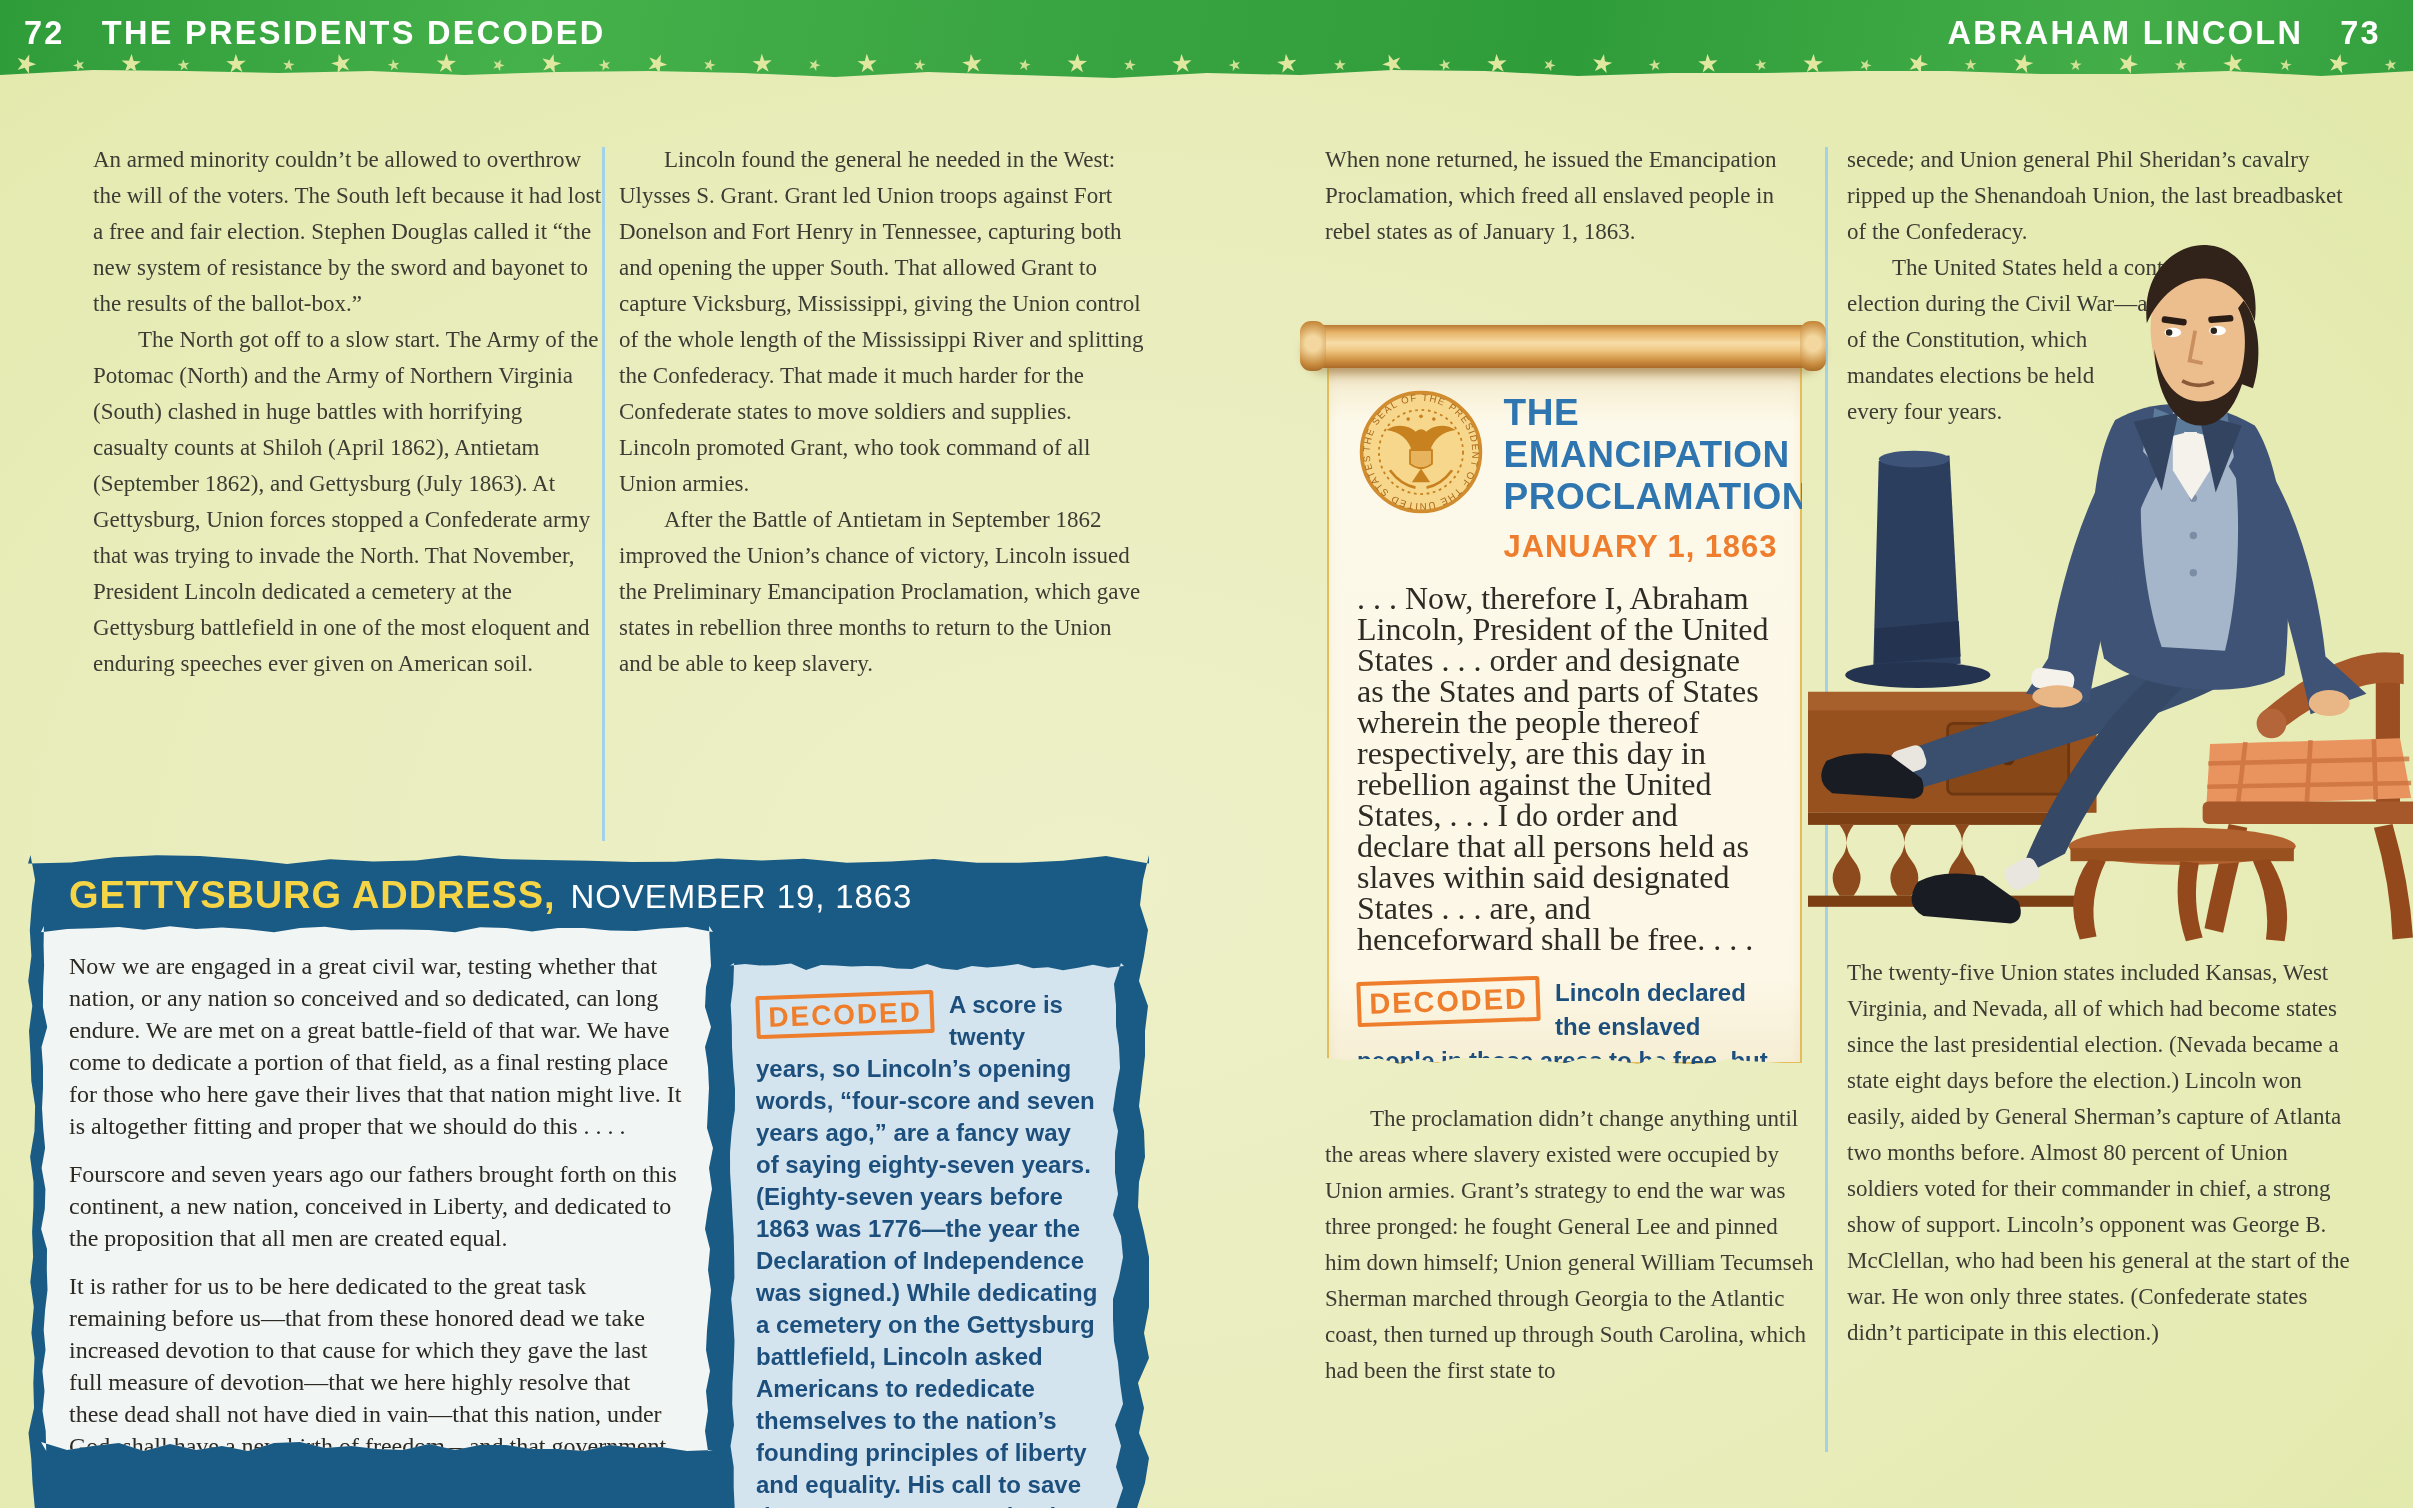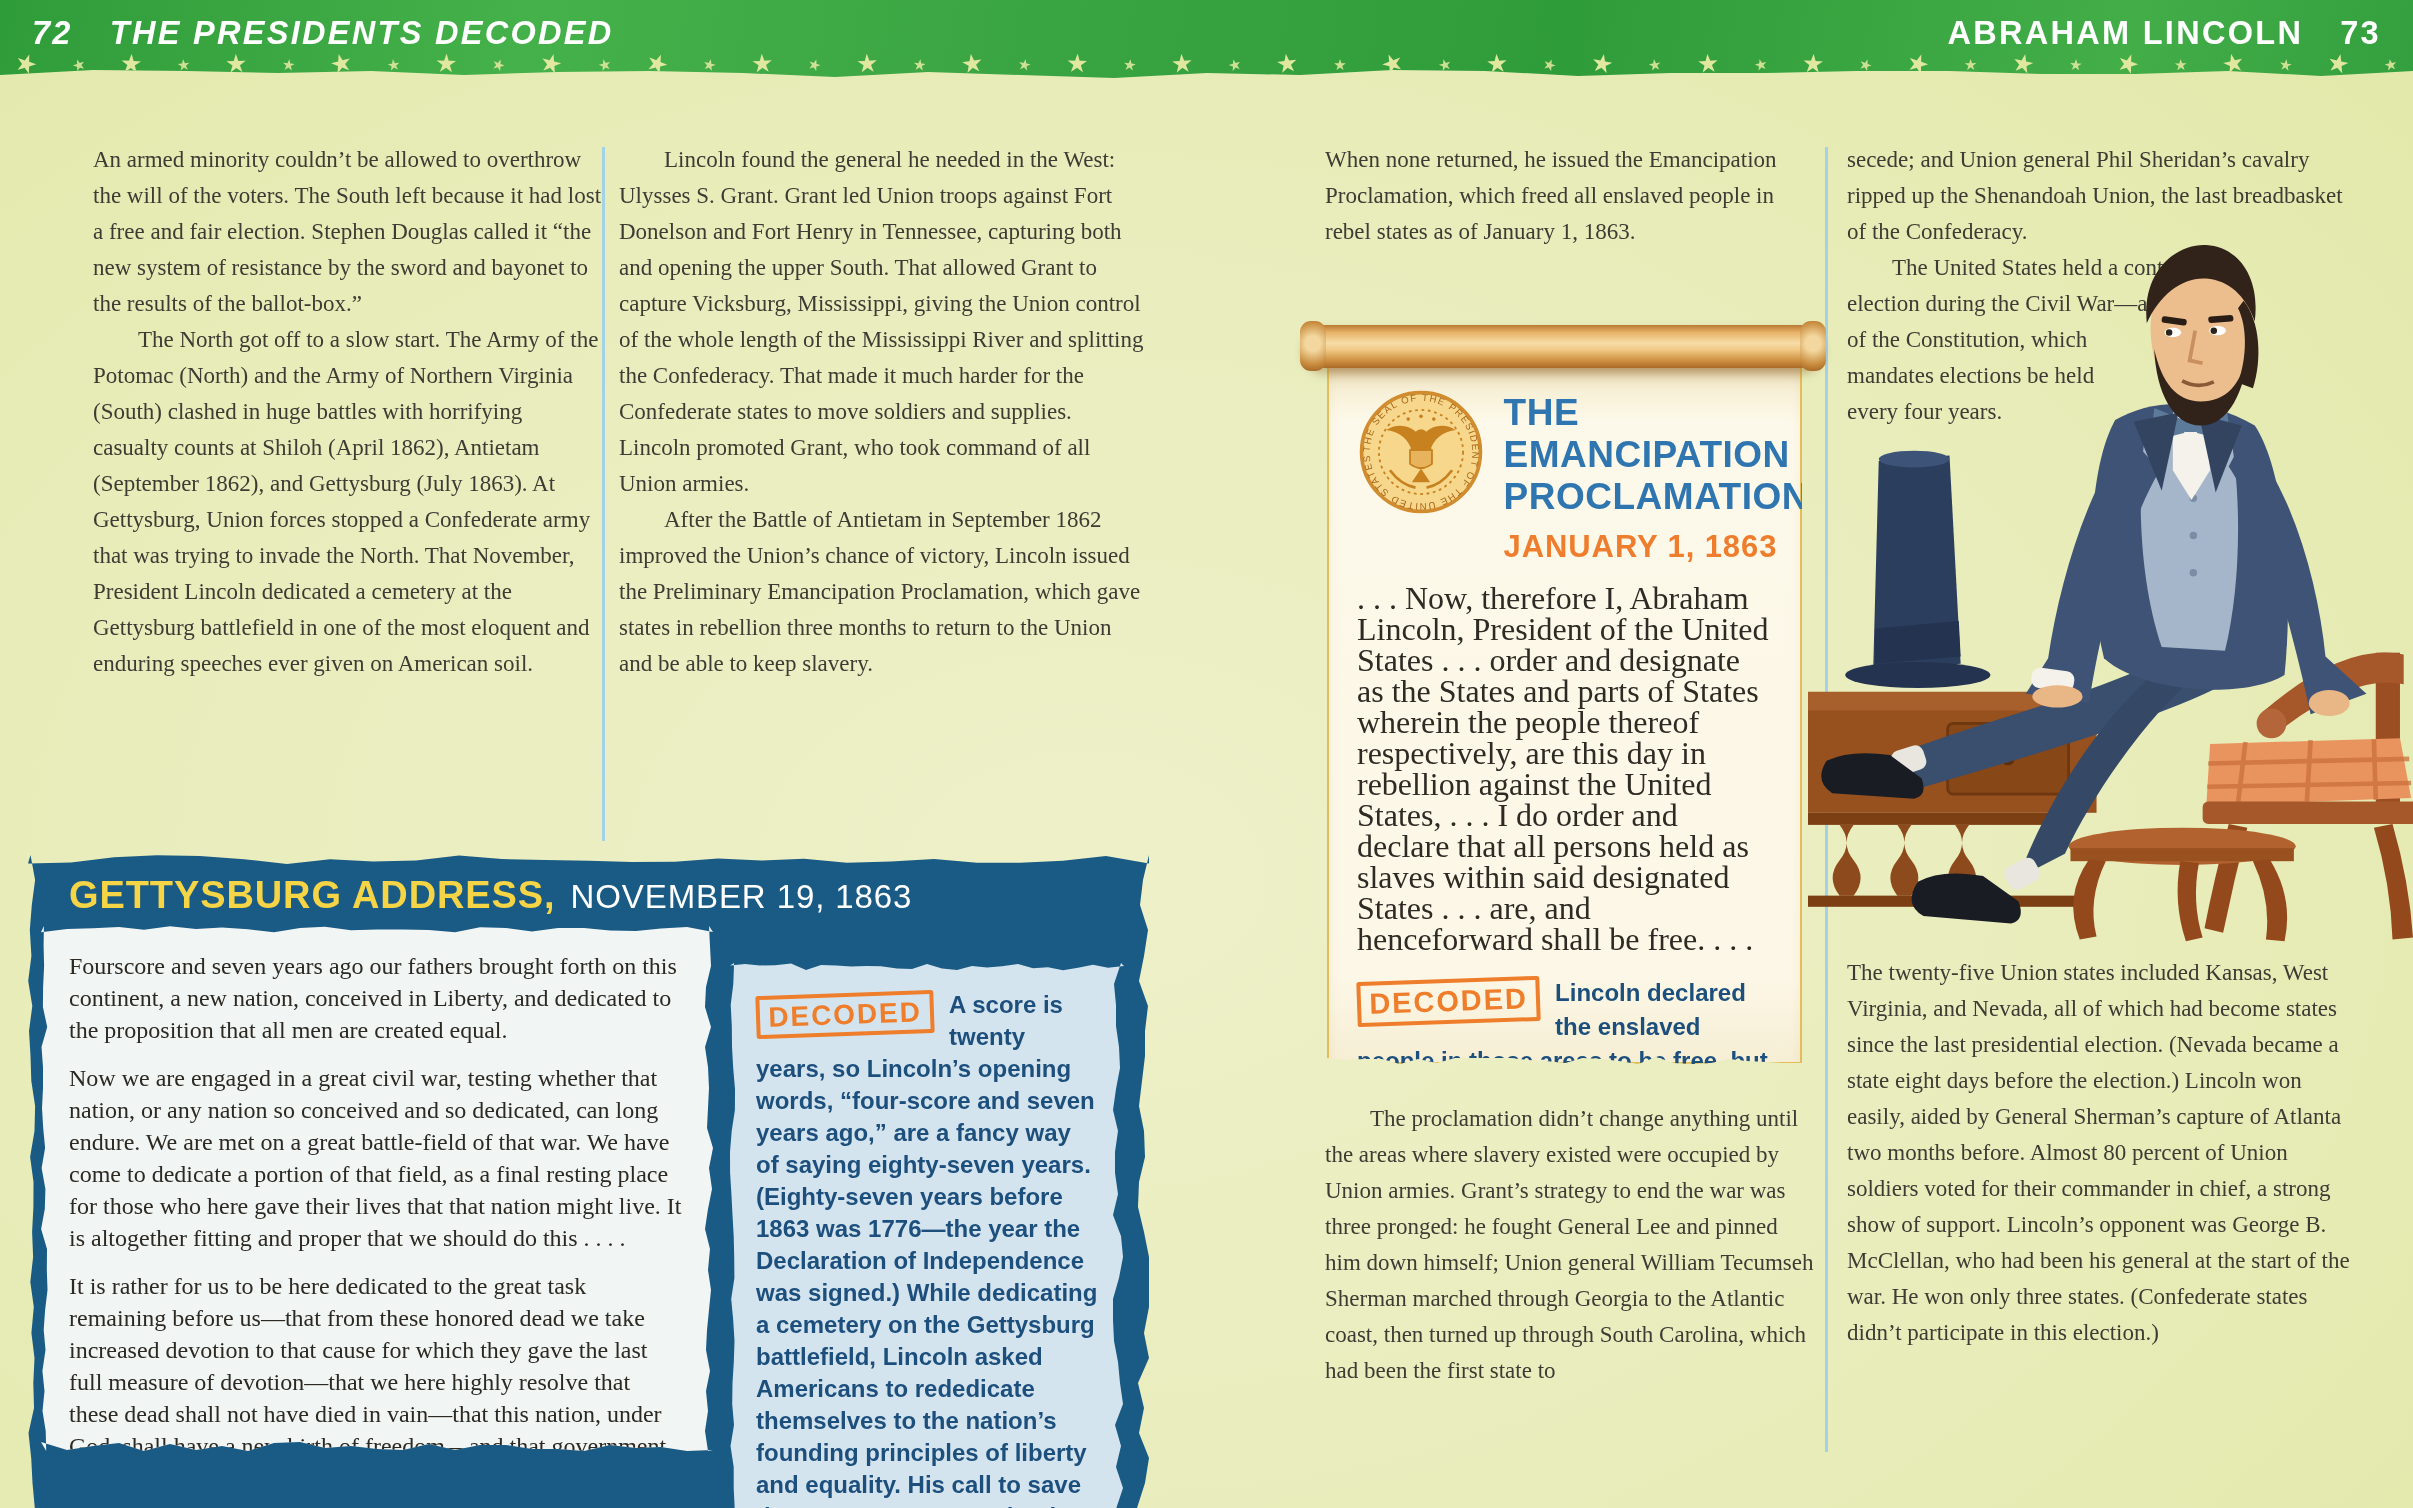--- a/index.html
+++ b/index.html
@@ -4,21 +4,21 @@
 <style>
   html,body{margin:0;padding:0;}
   .page{position:relative;width:2413px;height:1508px;overflow:hidden;
     background:radial-gradient(1764px 1207px at 45% 58%, #eef0c8 0%, #e9edbc 55%, #e2e9aa 100%);
     font-family:"Liberation Sans", sans-serif;}
 
   
   .topbar{position:absolute;left:0;top:0;width:2413px;height:78px;
     background:linear-gradient(100deg,#2f9c3a 0%,#45b14a 22%,#38a341 45%,#2f9c3a 65%,#43ae48 88%,#339f3e 100%);}
   .hgroup{position:absolute;top:15px;display:flex;align-items:baseline;gap:37px;}
-  .hleft{left:32px;font-style:italic;}
+  .hleft{left:24px;}
   .hright{right:32px;}
   .pagenum,.htitle{color:#ffffff;font-weight:bold;font-size:32.5px;letter-spacing:2.3px;}
   .stars{position:absolute;left:15px;right:15px;bottom:1.9px;display:flex;justify-content:space-between;align-items:flex-end;}
   .st{color:#e0e79e;line-height:1;display:inline-block;}
   .st.lg{font-size:25px;}
   .st.sm{font-size:15px;opacity:.9;margin-bottom:3.7px;}
 
   
   .vline{position:absolute;width:2.8px;background:#a3d2e8;}
   .vline1{left:602px;top:147px;height:694px;}
@@ -295,22 +295,22 @@
       </g>
     </g>
   </svg>
 
   <div class="gbox" style="clip-path: polygon(0px 8.4px, 43px 7.6px, 86px 2.2px, 129px 0.2px, 172px 1.1px, 216px 4.2px, 259px 9px, 302px 4.2px, 345px 6.4px, 388px 5.4px, 431px 0.6px, 474px 4px, 518px 5.1px, 561px 5.8px, 604px 6.9px, 647px 6.8px, 690px 3.6px, 733px 5.5px, 776px 3.8px, 819px 7.7px, 863px 6.4px, 906px 4px, 949px 7.7px, 992px 7.7px, 1035px 5.8px, 1078px 0.9px, 1121px 8.4px, 1121px 0px, 1115px 25px, 1112px 50px, 1120px 75px, 1116px 101px, 1111px 126px, 1120px 151px, 1117px 176px, 1117px 201px, 1114px 226px, 1111px 251px, 1116px 276px, 1117px 302px, 1111px 327px, 1110px 352px, 1116px 377px, 1121px 402px, 1121px 427px, 1121px 452px, 1116px 478px, 1121px 503px, 1110px 528px, 1116px 553px, 1111px 578px, 1121px 603px, 1117px 628px, 1109px 653px, 1121px 653px, 1078px 653px, 1035px 653px, 992px 653px, 949px 653px, 906px 653px, 863px 653px, 819px 653px, 776px 653px, 733px 653px, 690px 653px, 647px 653px, 604px 653px, 561px 653px, 518px 653px, 474px 653px, 431px 653px, 388px 653px, 345px 653px, 302px 653px, 259px 653px, 216px 653px, 172px 653px, 129px 653px, 86px 653px, 43px 653px, 0px 653px, 6.8px 653px, 4.5px 628px, 3.2px 603px, 0.5px 578px, 6px 553px, 5.3px 528px, 6.5px 503px, 3.4px 478px, 5.8px 452px, 2.3px 427px, 5.1px 402px, 4.1px 377px, 5.4px 352px, 5.5px 327px, 2.1px 302px, 6.5px 276px, 7.1px 251px, 3.3px 226px, 2.5px 201px, 1px 176px, 4.3px 151px, 0.2px 126px, 3.4px 101px, 1.8px 75px, 3.8px 50px, 7.1px 25px, 2.5px 0px);">
     <div class="gtitle">
       <span class="yellow">GETTYSBURG ADDRESS,</span>
       <span class="white">NOVEMBER 19, 1863</span>
     </div>
     <div class="paper-white" style="clip-path: polygon(0px 6.2px, 26px 3px, 52px 2.2px, 78px 0.9px, 103px 3.7px, 129px 0.2px, 155px 3px, 181px 1.6px, 207px 3.3px, 233px 6.3px, 259px 2.1px, 284px 0.7px, 310px 4.2px, 336px 3.5px, 362px 3.6px, 388px 4.1px, 414px 6.3px, 439px 1.3px, 465px 2px, 491px 5.4px, 517px 1.9px, 543px 1.9px, 569px 4.6px, 595px 5px, 620px 2.4px, 646px 1.1px, 672px 6px, 668px 0px, 669px 20px, 670px 40px, 665px 61px, 664px 81px, 670px 101px, 664px 121px, 667px 141px, 668px 162px, 667px 182px, 666px 202px, 672px 222px, 668px 242px, 671px 263px, 667px 283px, 664px 303px, 669px 323px, 667px 344px, 670px 364px, 668px 384px, 666px 404px, 665px 424px, 669px 445px, 665px 465px, 667px 485px, 664px 505px, 667px 525px, 672px 524px, 646px 525px, 620px 521px, 595px 522px, 569px 519px, 543px 525px, 517px 523px, 491px 523px, 465px 519px, 439px 519px, 414px 524px, 388px 518px, 362px 524px, 336px 523px, 310px 520px, 284px 522px, 259px 516px, 233px 517px, 207px 525px, 181px 520px, 155px 524px, 129px 518px, 103px 525px, 78px 517px, 52px 520px, 26px 524px, 0px 516px, 5.2px 525px, 4.7px 505px, 1.5px 485px, 3.5px 465px, 1.4px 445px, 4.5px 424px, 2.7px 404px, 4.1px 384px, 6.5px 364px, 5.8px 344px, 6px 323px, 0.1px 303px, 3.8px 283px, 4.4px 263px, 0.6px 242px, 4.1px 222px, 2.2px 202px, 1px 182px, 2px 162px, 2px 141px, 0.5px 121px, 6.2px 101px, 1.9px 81px, 2.1px 61px, 3.1px 40px, 2.6px 20px, 2.9px 0px);">
+      <p>Now we are engaged in a great civil war, testing whether that nation, or any nation so conceived and so dedicated, can long endure. We are met on a great battle-field of that war. We have come to dedicate a portion of that field, as a final resting place for those who here gave their lives that that nation might live. It is altogether fitting and proper that we should do this . . . .</p>
       <p>Fourscore and seven years ago our fathers brought forth on this continent, a new nation, conceived in Liberty, and dedicated to the proposition that all men are created equal.</p>
-      <p>Now we are engaged in a great civil war, testing whether that nation, or any nation so conceived and so dedicated, can long endure. We are met on a great battle-field of that war. We have come to dedicate a portion of that field, as a final resting place for those who here gave their lives that that nation might live. It is altogether fitting and proper that we should do this . . . .</p>
       <p>It is rather for us to be here dedicated to the great task remaining before us—that from these honored dead we take increased devotion to that cause for which they gave the last full measure of devotion—that we here highly resolve that these dead shall not have died in vain—that this nation, under God, shall have a new birth of freedom—and that government of the people, by the people, for the people shall not perish from the earth.</p>
     </div>
     <div class="paper-blue" style="clip-path: polygon(0px 2.6px, 15px 1.1px, 30px 2.4px, 45px 2.3px, 61px 0.6px, 76px 7.1px, 91px 2.1px, 106px 2.4px, 121px 3.4px, 136px 3px, 151px 3.2px, 167px 5.5px, 182px 6px, 197px 1px, 212px 5.5px, 227px 7.1px, 242px 2.9px, 257px 4.6px, 272px 3.3px, 288px 1.1px, 303px 5.3px, 318px 4.2px, 333px 7.3px, 348px 4.7px, 363px 1.7px, 378px 4.8px, 394px 3.1px, 391px 0px, 384px 21px, 386px 42px, 386px 63px, 389px 84px, 390px 105px, 386px 126px, 383px 147px, 388px 168px, 385px 189px, 385px 210px, 388px 231px, 383px 252px, 391px 273px, 393px 294px, 389px 315px, 383px 336px, 383px 357px, 384px 378px, 388px 399px, 390px 420px, 393px 441px, 385px 462px, 391px 483px, 386px 504px, 393px 525px, 386px 546px, 394px 546px, 378px 546px, 363px 546px, 348px 546px, 333px 546px, 318px 546px, 303px 546px, 288px 546px, 272px 546px, 257px 546px, 242px 546px, 227px 546px, 212px 546px, 197px 546px, 182px 546px, 167px 546px, 151px 546px, 136px 546px, 121px 546px, 106px 546px, 91px 546px, 76px 546px, 61px 546px, 45px 546px, 30px 546px, 15px 546px, 0px 546px, 4.7px 546px, 3.7px 525px, 3.7px 504px, 0.5px 483px, 4px 462px, 2.2px 441px, 2.5px 420px, 3.8px 399px, 4.5px 378px, 3.2px 357px, 1.2px 336px, 4.4px 315px, 4.2px 294px, 3.7px 273px, 2.5px 252px, 1.4px 231px, 0.1px 210px, 0px 189px, 1.7px 168px, 4.9px 147px, 5px 126px, 3.2px 105px, 2px 84px, 1.8px 63px, 0.7px 42px, 3.3px 21px, 4.1px 0px);">
       <span class="stamp">DECODED</span><span>A score is twenty years, so Lincoln’s opening words, “four-score and seven years ago,” are a fancy way of saying eighty-seven years. (Eighty-seven years before 1863 was 1776—the year the Declaration of Independence was signed.) While dedicating a cemetery on the Gettysburg battlefield, Lincoln asked Americans to rededicate themselves to the nation’s founding principles of liberty and equality. His call to save democracy was stunning in its simplicity and eloquence.</span>
     </div>
   </div>
 
 </div>
 
 

